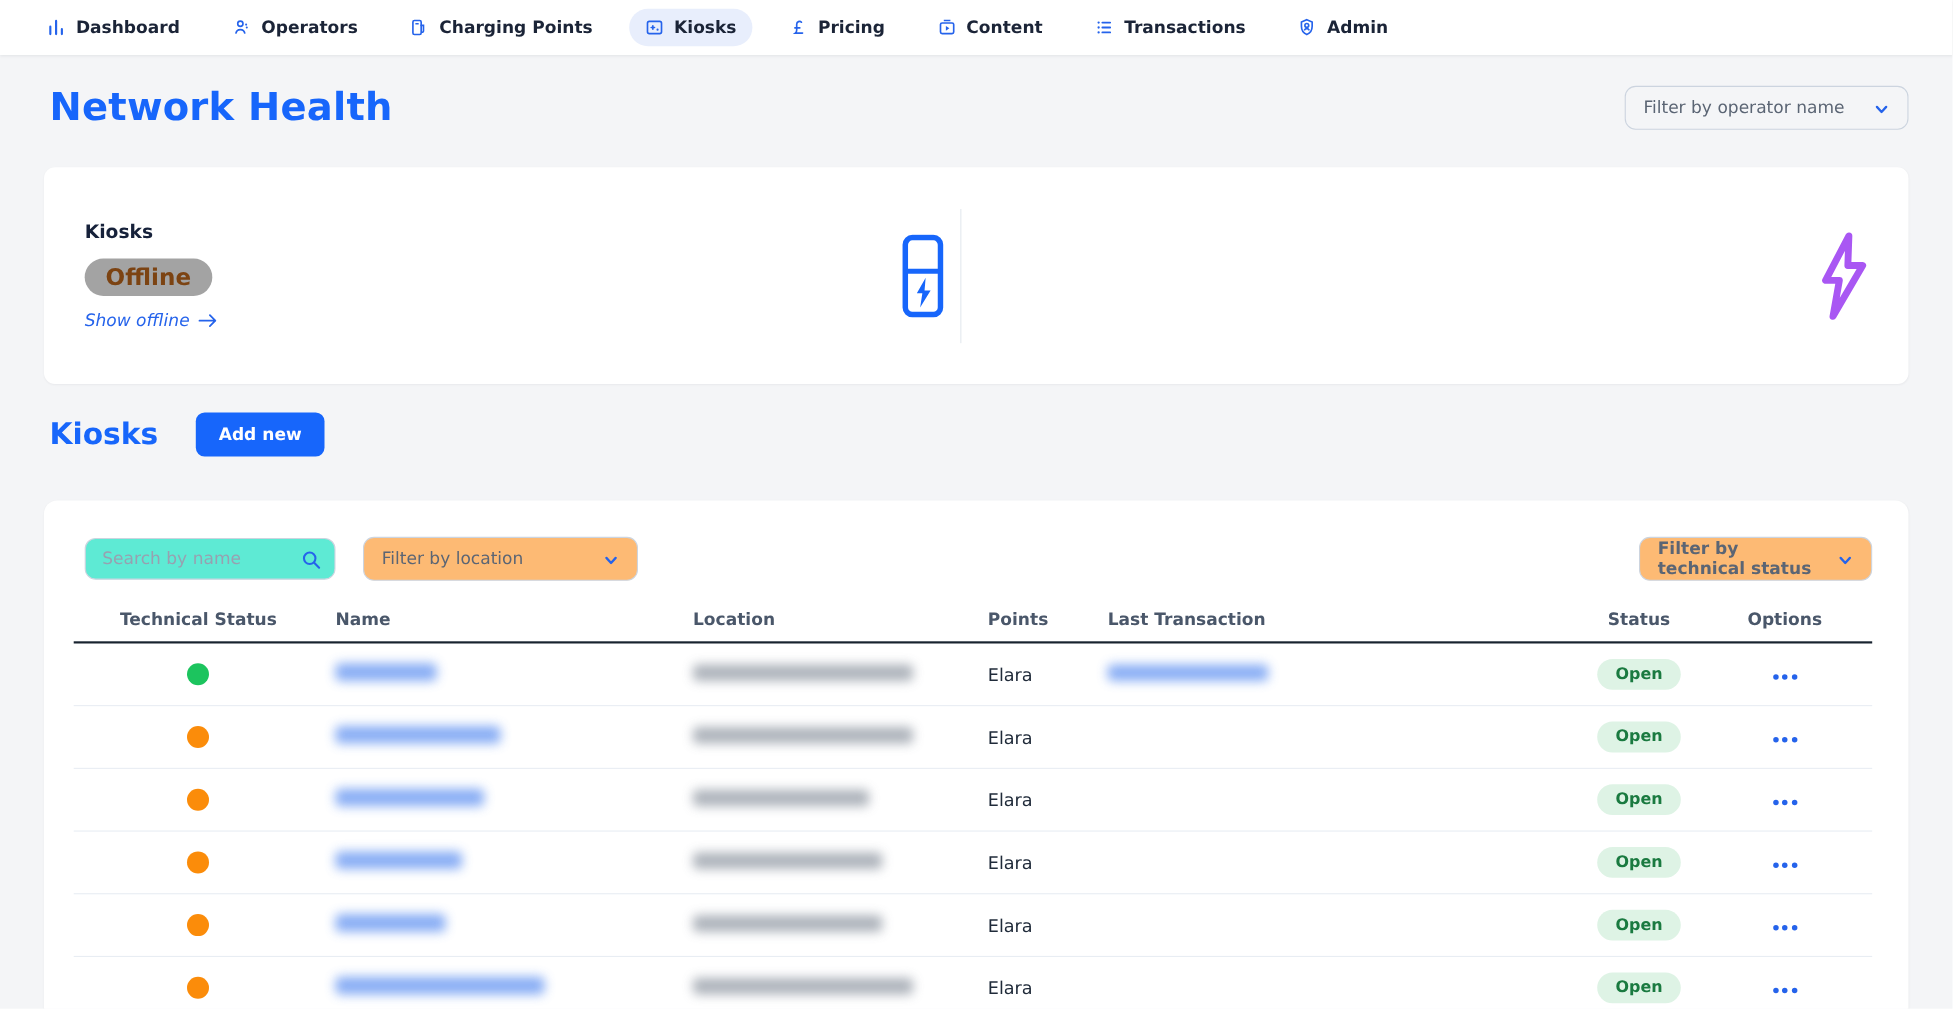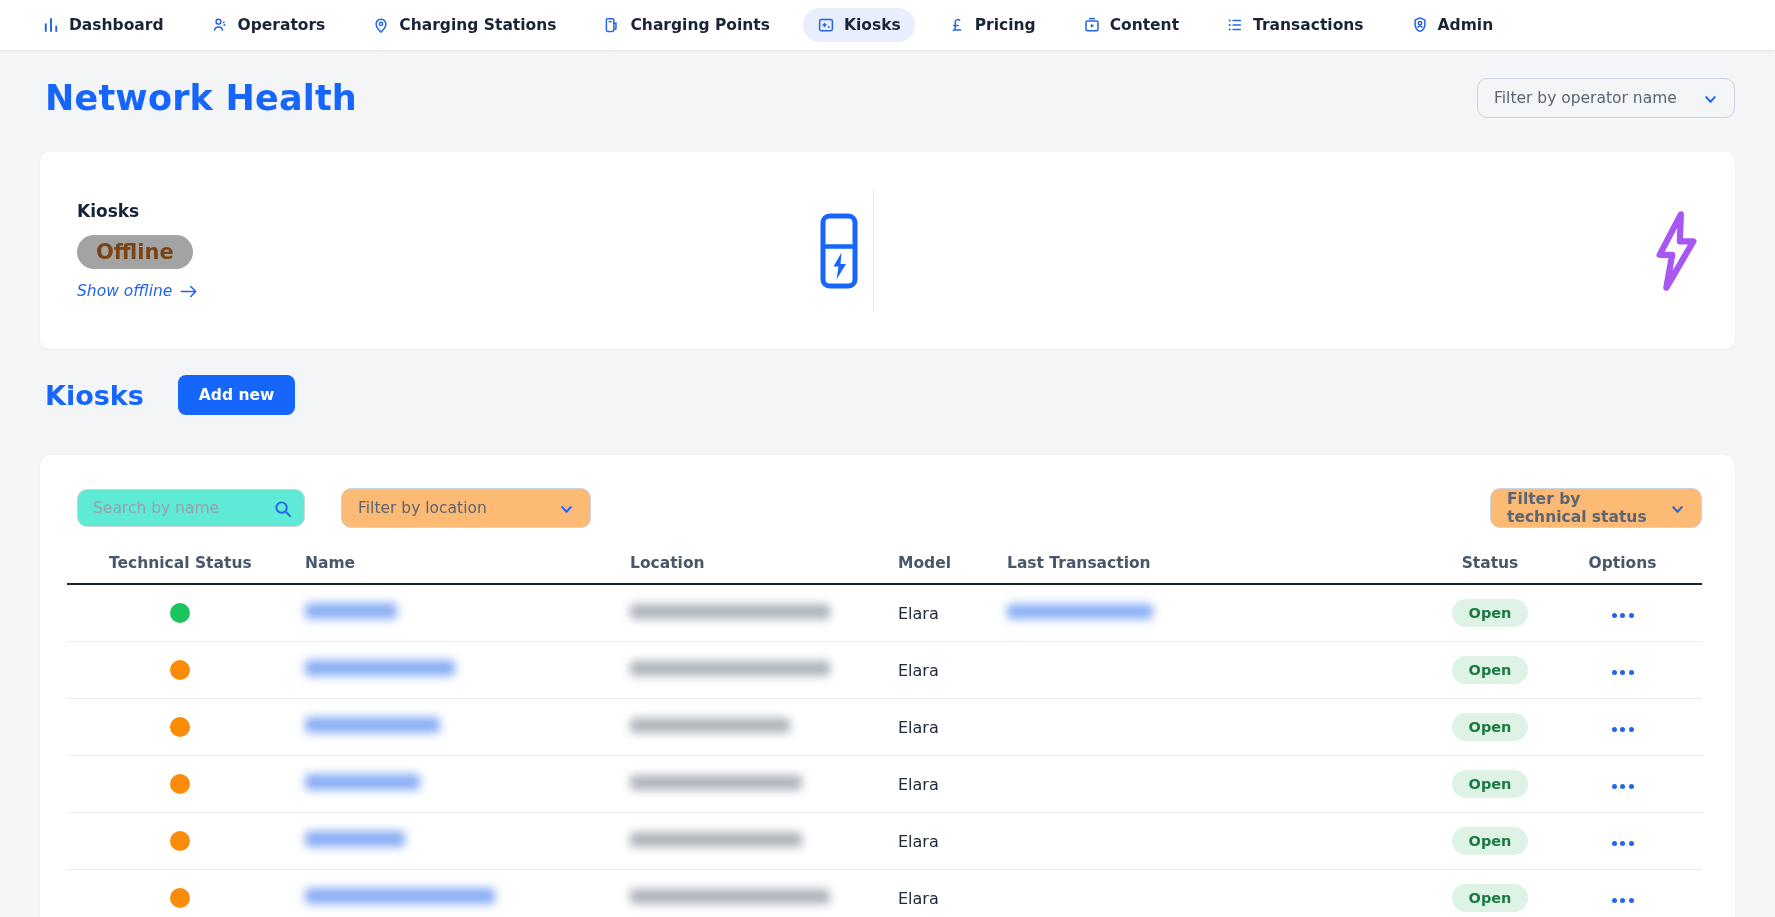--- a/index.html
+++ b/index.html
@@ -25,21 +25,21 @@
 
   
   .content { padding:0 40px; }
 
   .page-head { margin-top:28px; display:flex; justify-content:space-between; align-items:center; }
   .page-head h1 { font-size:35px; font-weight:700; color:#1766fb; margin-left:5px; letter-spacing:.2px; }
 
   .select {
     display:flex; align-items:center; justify-content:space-between; gap:12px;
     height:40px; padding:4px 16px; border:1px solid #ccd4df; border-radius:10px;
-    color:#5b6574; font-size:15.5px; cursor:pointer; background:transparent;margin-left:11px;
+    color:#5b6574; font-size:15.5px; cursor:pointer; background:transparent;
   }
   .select .chev { display:flex; margin-top:2px; }
 
   
   .health-card {
     margin-top:34px; height:197px; background:#fff; border-radius:10px;
     box-shadow:0 1px 2px rgba(16,24,40,.05);
     display:flex; align-items:center; padding:0 33px 0 37px;
   }
   .hc-left { width:743px; }
@@ -126,29 +126,20 @@
     </div>
     <div class="nav-item">
       <span class="icon">
         <svg viewBox="0 0 24 24" width="18" height="18" fill="none" stroke="currentColor" stroke-width="2">
           <circle cx="10" cy="7.5" r="3.2"></circle>
           <path d="M4.5 19.5c.5-3.2 2.7-5 5.5-5s5 1.8 5.5 5"></path>
           <path d="M17 8.5h.01M17.8 12h.01" stroke-linecap="round" stroke-width="2.5"></path>
         </svg>
       </span>
       <span>Operators</span>
-    </div>
-    <div class="nav-item">
-      <span class="icon">
-        <svg viewBox="0 0 24 24" width="18" height="18" fill="none" stroke="currentColor" stroke-width="2">
-          <path d="M12 21.5S5.5 15.8 5.5 10.8a6.5 6.5 0 1 1 13 0c0 5-6.5 10.7-6.5 10.7z"></path>
-          <circle cx="12" cy="10.5" r="2.2"></circle>
-        </svg>
-      </span>
-      <span>Charging Stations</span>
     </div>
     <div class="nav-item">
       <span class="icon">
         <svg viewBox="0 0 24 24" width="18" height="18" fill="none" stroke="currentColor" stroke-width="2">
           <rect x="4.5" y="3.5" width="10" height="17" rx="1.8"></rect>
           <path d="M7.5 7.5h4"></path>
           <path d="M14.5 9.5h2.8v6.7a1.6 1.6 0 0 1-1.6 1.6" stroke-linecap="round"></path>
         </svg>
       </span>
       <span>Charging Points</span>
@@ -279,21 +270,21 @@
             </svg>
         </span>
       </div>
     </div>
 
     <div class="tbl">
       <div class="grid7 tbl-header">
           <div class="hcell">Technical Status</div>
           <div class="hcell">Name</div>
           <div class="hcell">Location</div>
-          <div class="hcell">Model</div>
+          <div class="hcell">Points</div>
           <div class="hcell">Last Transaction</div>
           <div class="hcell center">Status</div>
           <div class="hcell center">Options</div>
         </div>
       <div id="tbody">
           <div class="grid7 trow">
             <div class="cell">
               <span class="dot" style="background:#1cc45e"></span>
             </div>
             <div class="cell"><span class="redact r-name" style="width:92px"></span></div>

